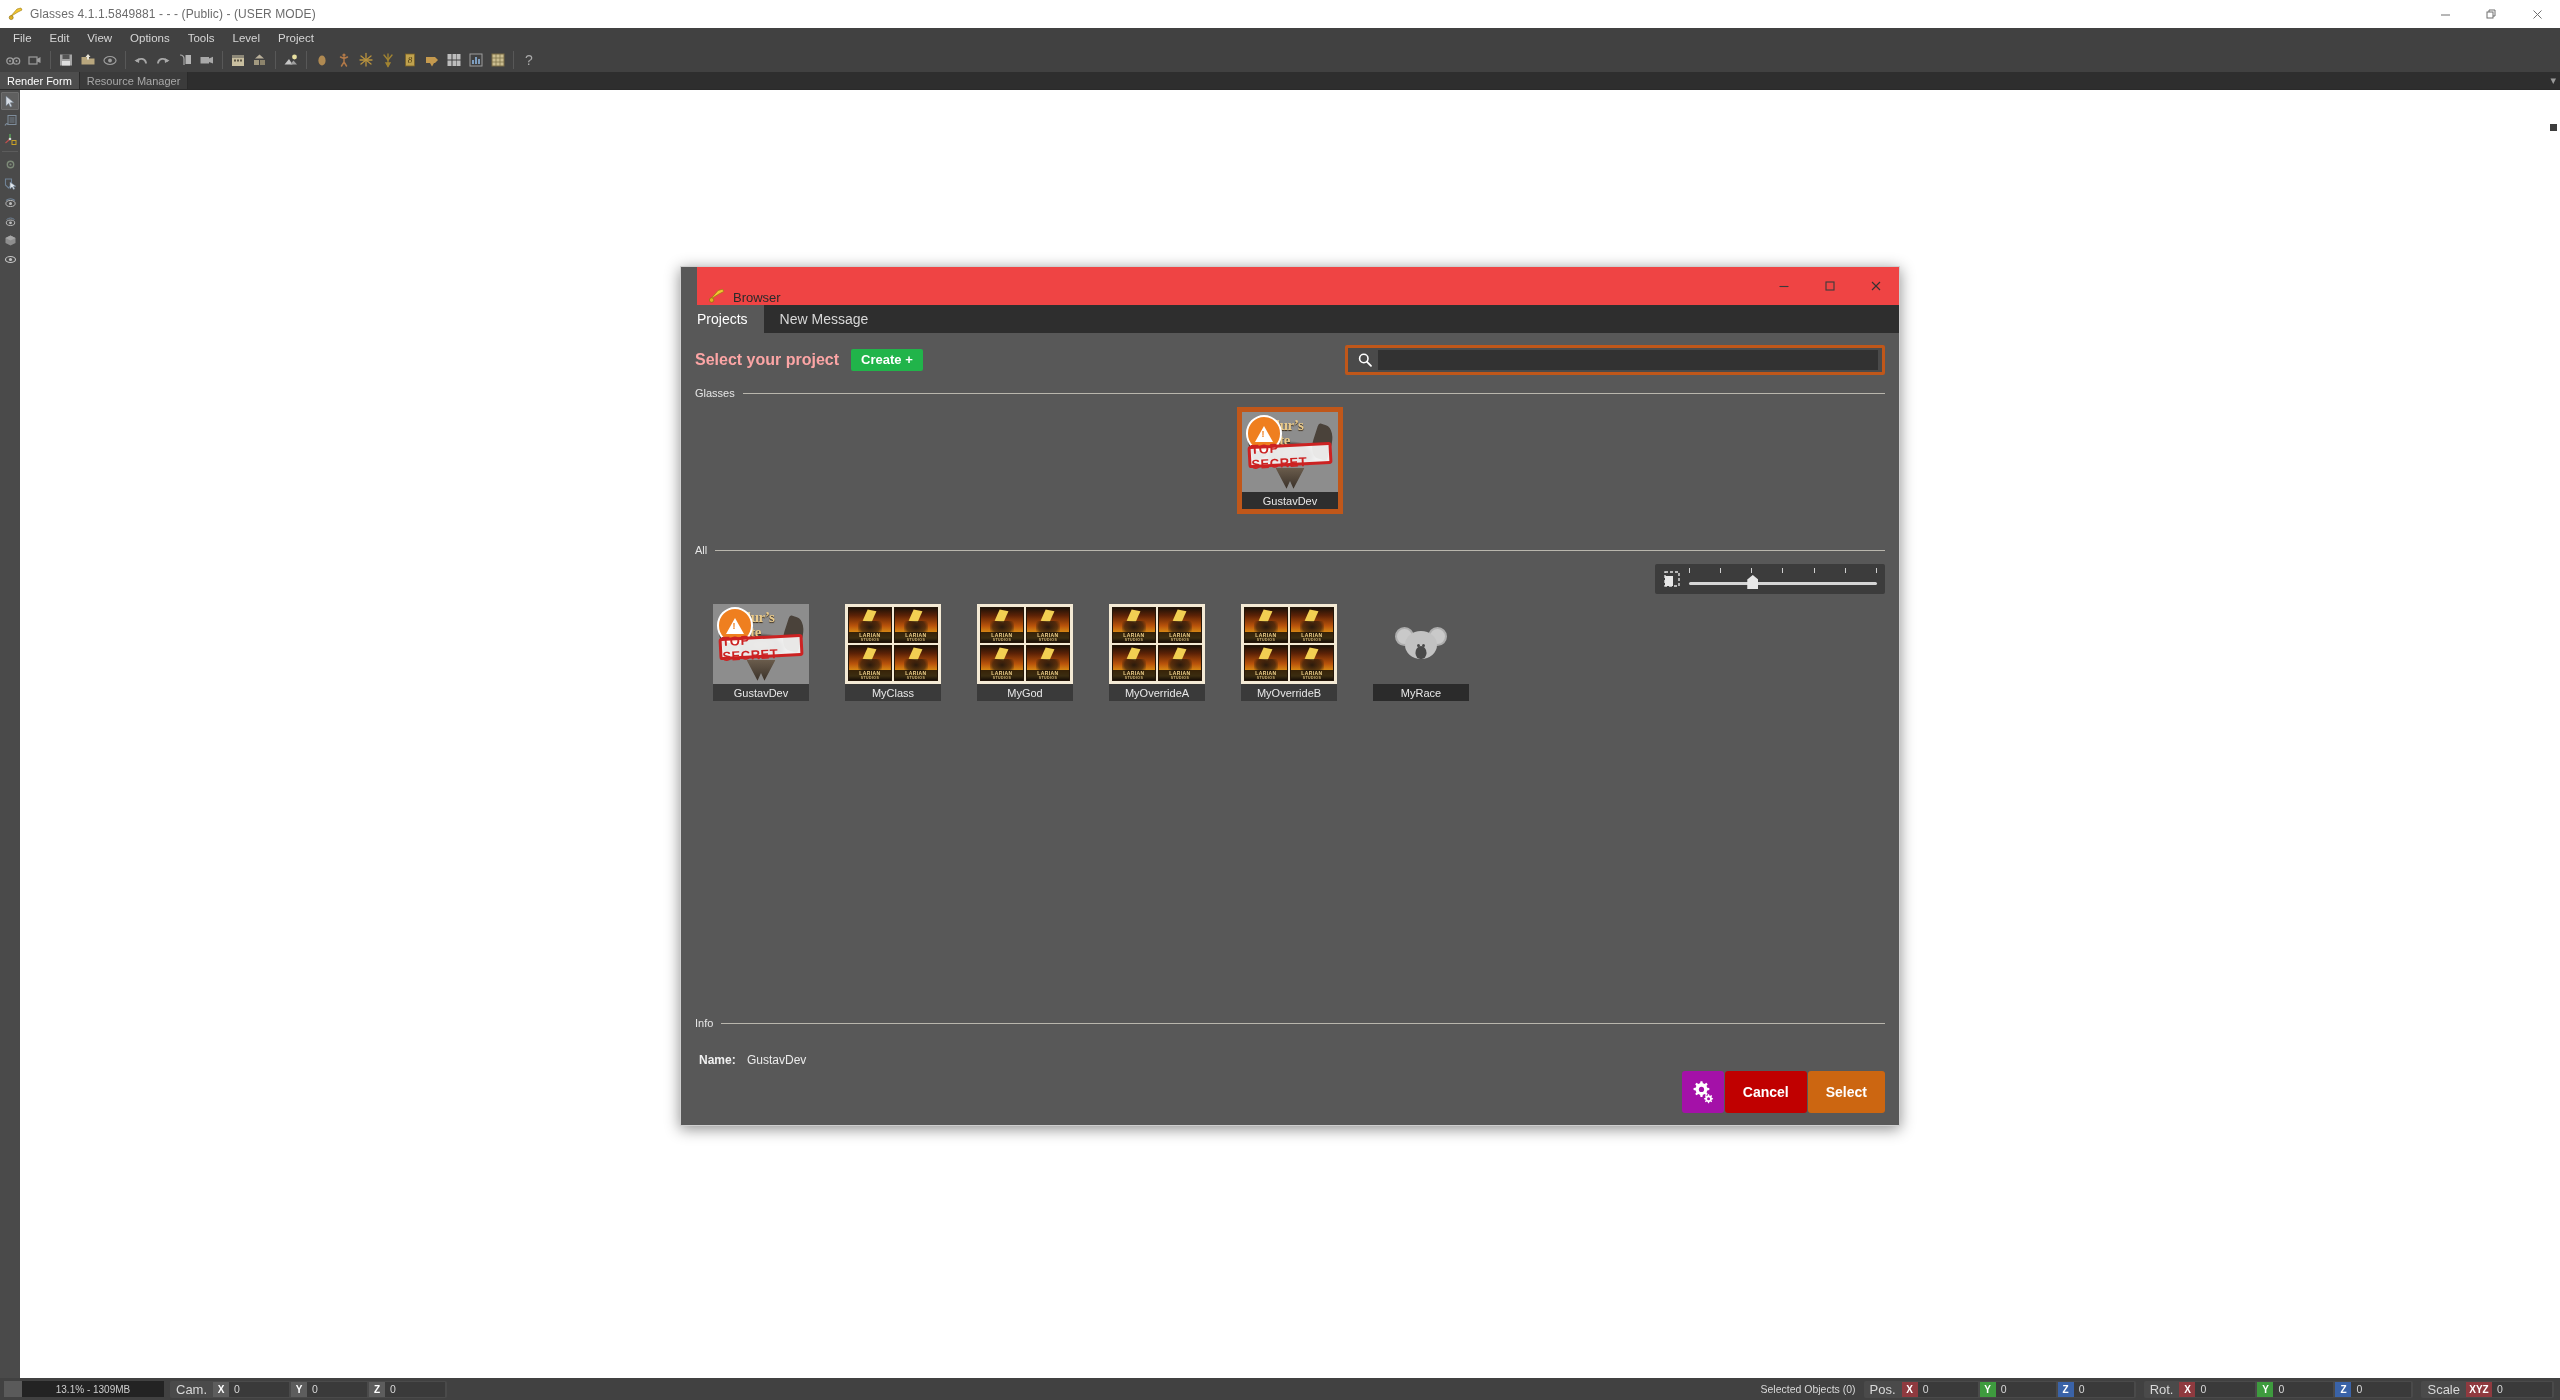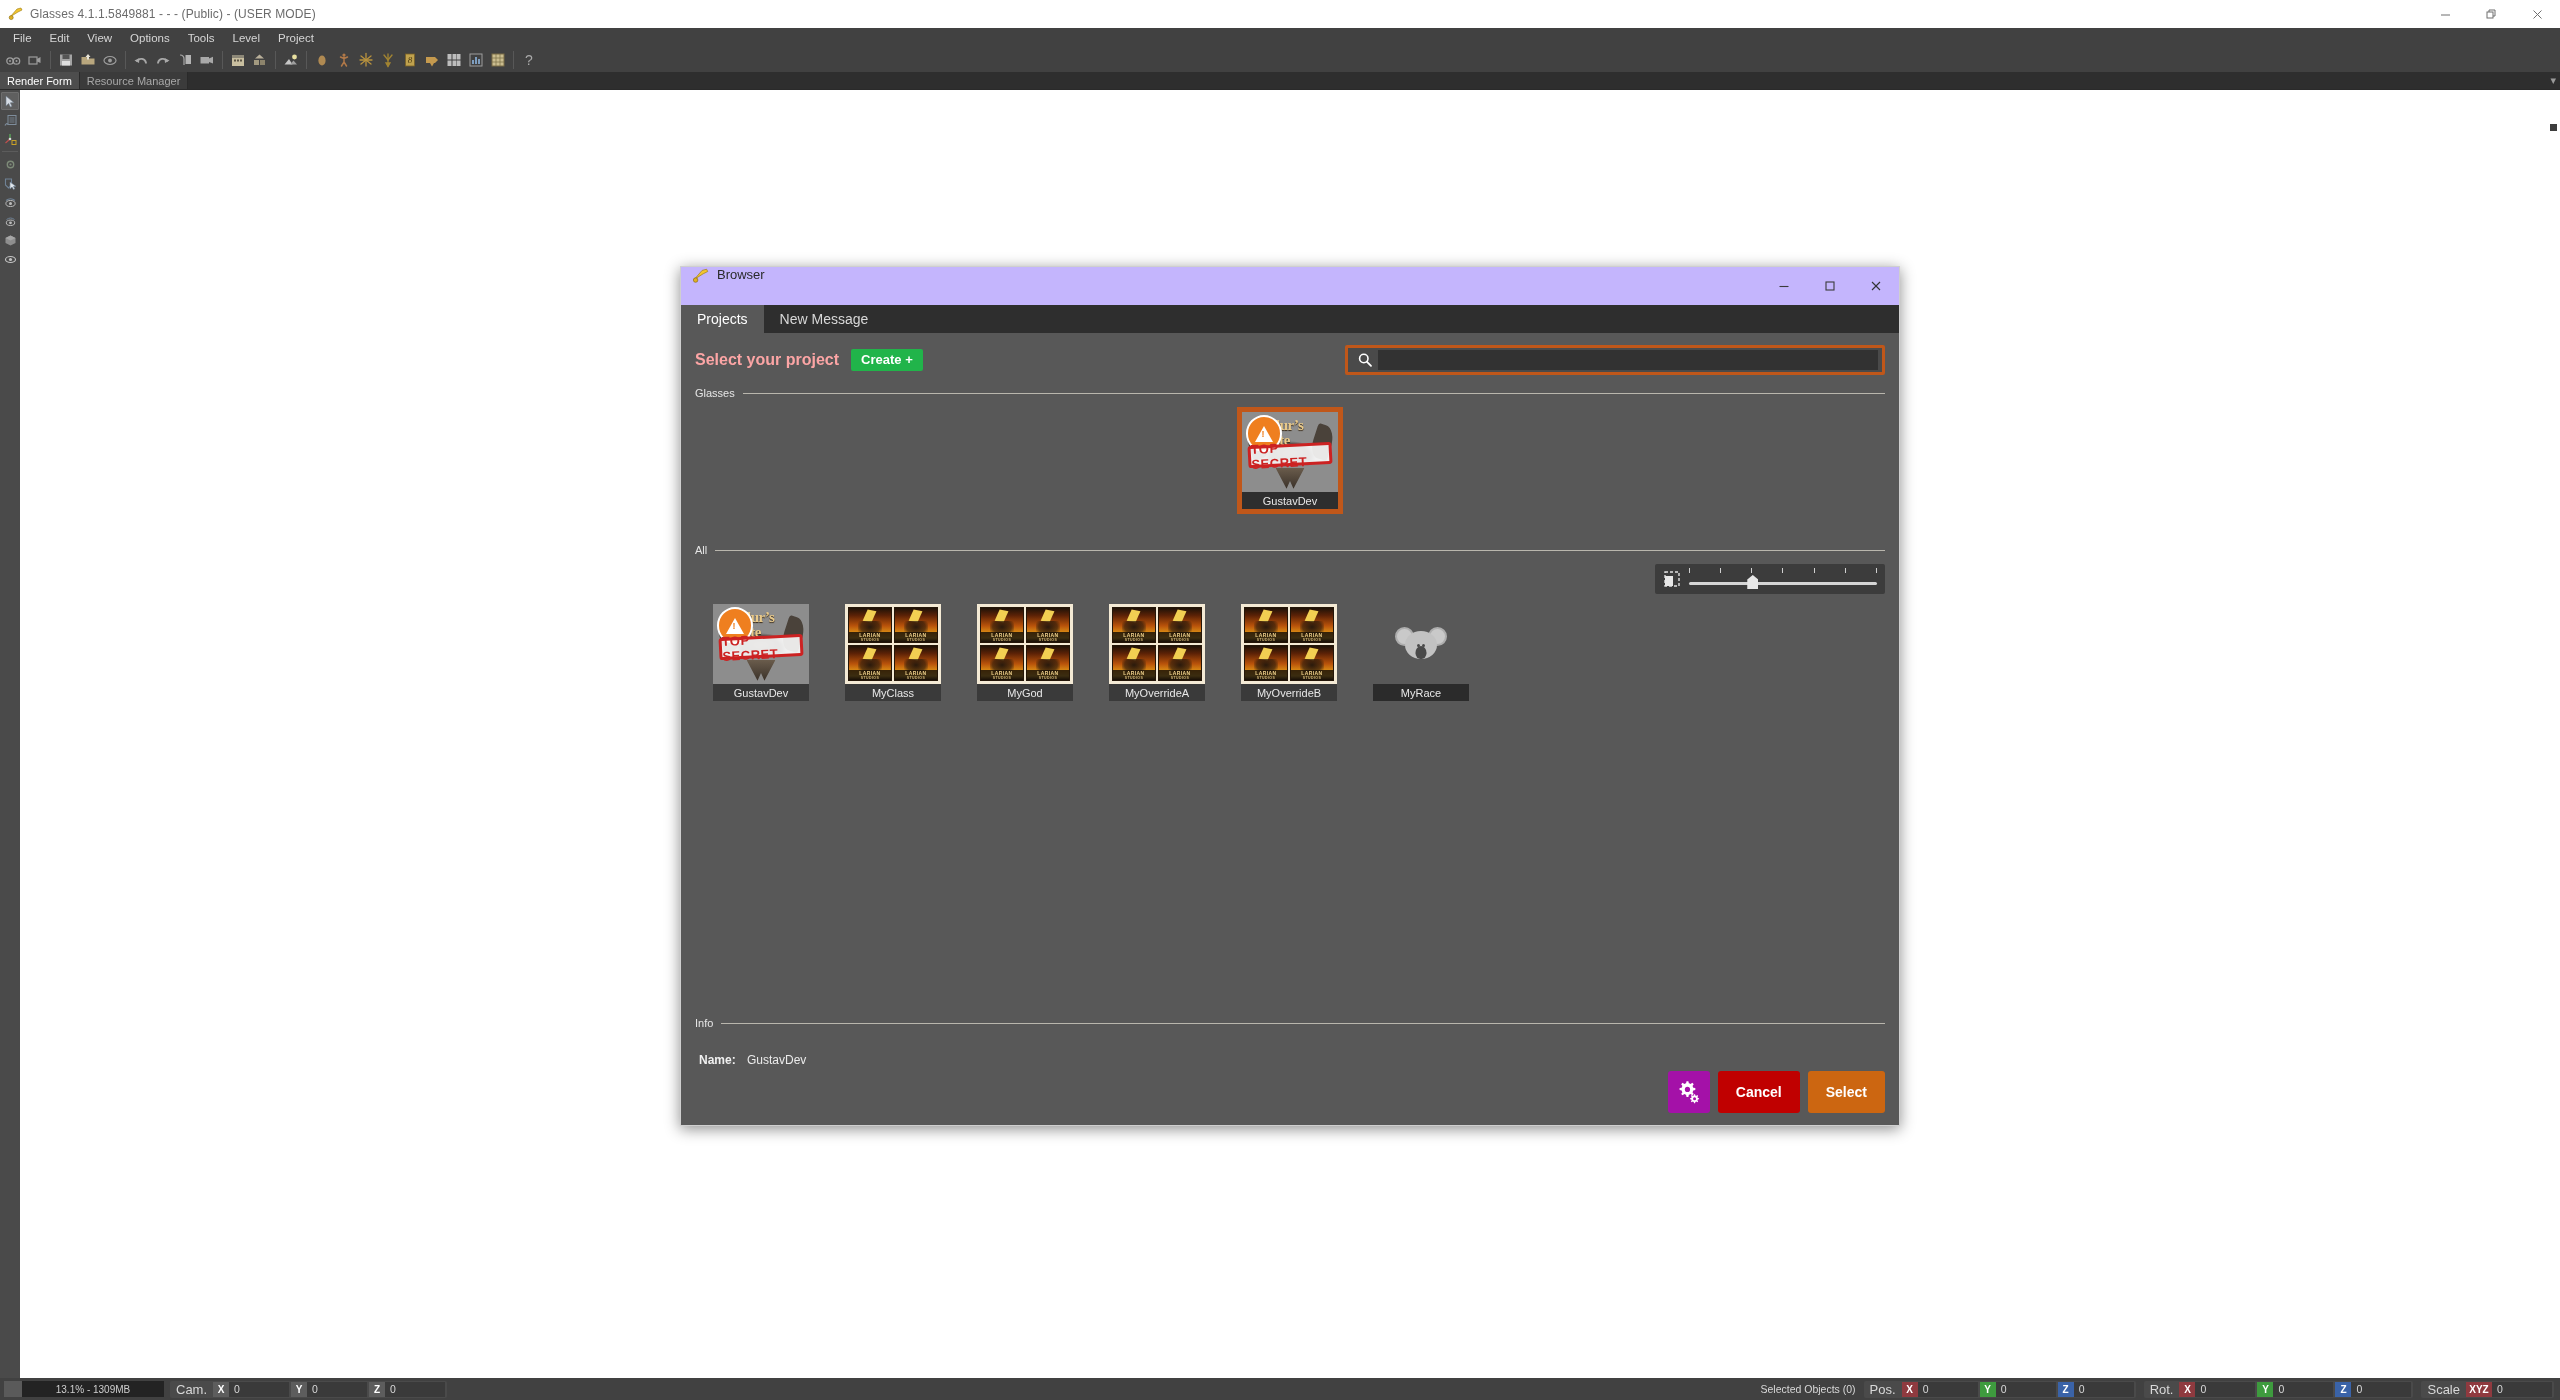--- a/index.html
+++ b/index.html
@@ -109,22 +109,23 @@
   .sel-objs { font-size: 10.5px; color: #d8d8d8; }
 
   
   .dialog {
     position: absolute; left: 680px; top: 266px; width: 1220px; height: 860px;
     background: #585858; border: 1px solid #cfcfcf;
     box-shadow: 0 3px 14px rgba(0,0,0,.45);
     display: flex; flex-direction: column;
   }
   .dlg-title {
-    height: 38px; flex: 0 0 38px; background: #c4b5fd; display: flex; align-items: flex-start;
+    height: 38px; flex: 0 0 38px; background: #ef4444; display: flex; align-items: flex-end;
     position: relative;
+    margin-left: 16px;
   }
   .dlg-title .icon { width: 18px; height: 18px; margin: 0 7px 0 11px; }
   .dlg-title .txt { font-size: 13px; color: #2a2a2a; }
   .dlg-wc { position: absolute; right: 0; top: 0; height: 38px; display: flex; }
   .dlg-wbtn {
     width: 46px; height: 38px; display: flex; align-items: center; justify-content: center;
     color: #333; font-size: 14px;
   }
 
   .dlg-tabs {
@@ -289,21 +290,21 @@
     flex: 1 1 auto;
   }
   .grid-cell { width: 132px; display: flex; justify-content: center; }
 
   
   .info-area { flex: 0 0 auto; padding-bottom: 12px; }
   .info-rows { padding: 14px 4px 0 4px; position: relative; height: 84px; }
   .info-row { display: flex; align-items: center; height: 34px; }
   .info-key { width: 48px; font-size: 12px; font-weight: bold; color: #f0f0f0; }
   .info-val { font-size: 12px; color: #ebebeb; }
-  .dlg-buttons { position: absolute; right: 0; bottom: 0; display: flex; gap: 8px; }
+  .dlg-buttons { position: absolute; right: 0; bottom: 0; display: flex; gap: 1px; }
   .btn {
     height: 42px; display: flex; align-items: center; justify-content: center;
     color: #ffffff; font-size: 14px; font-weight: bold; border-radius: 3px; padding: 0 18px;
   }
   .btn.gear { background: #a411a8; width: 42px; padding: 0; }
   .btn.cancel { background: #c00000; }
   .btn.select { background: #cc6611; }
 </style>
 </head>
 <body>

